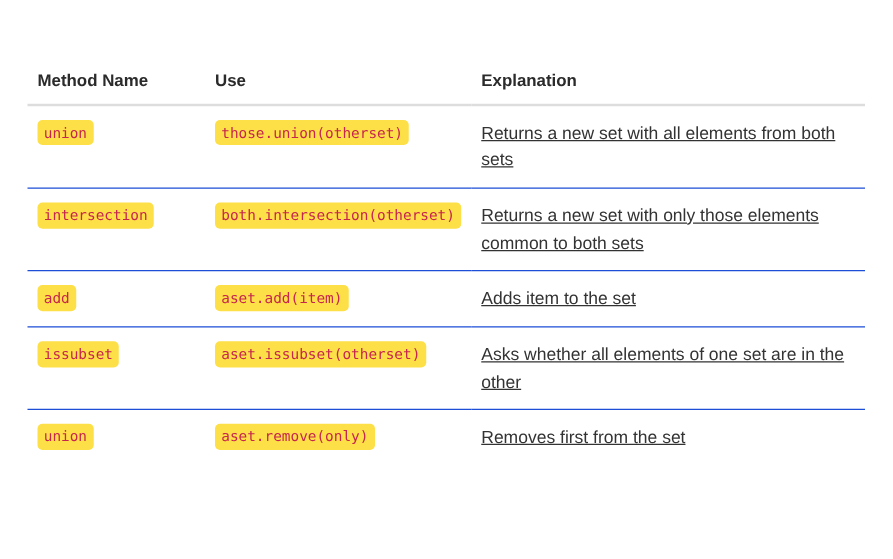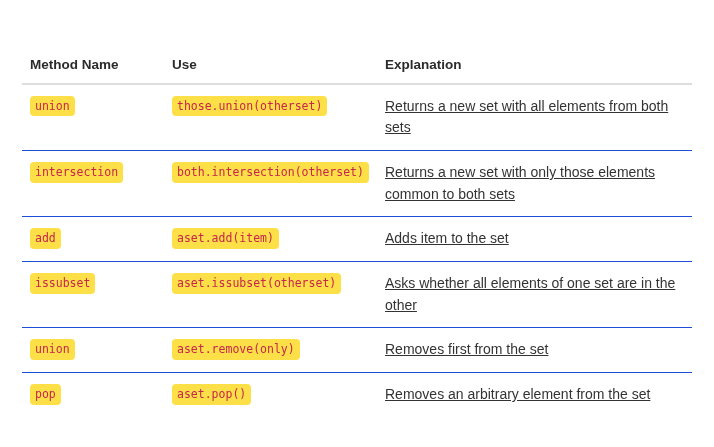--- a/index.html
+++ b/index.html
@@ -151,28 +151,17 @@
           <td>
             <code class="code-chip">union</code>
           </td>
           <td>
             <code class="code-chip">aset.remove(only)</code>
           </td>
           <td>
             <span class="expl">Removes first from the set</span>
           </td>
         </tr>
-        <tr>
-          <td>
-            <code class="code-chip">pop</code>
-          </td>
-          <td>
-            <code class="code-chip">aset.pop()</code>
-          </td>
-          <td>
-            <span class="expl">Removes an arbitrary element from the set</span>
-          </td>
-        </tr>
 
       </tbody>
     </table>
   </div>
 </div>
 
 </body></html>

